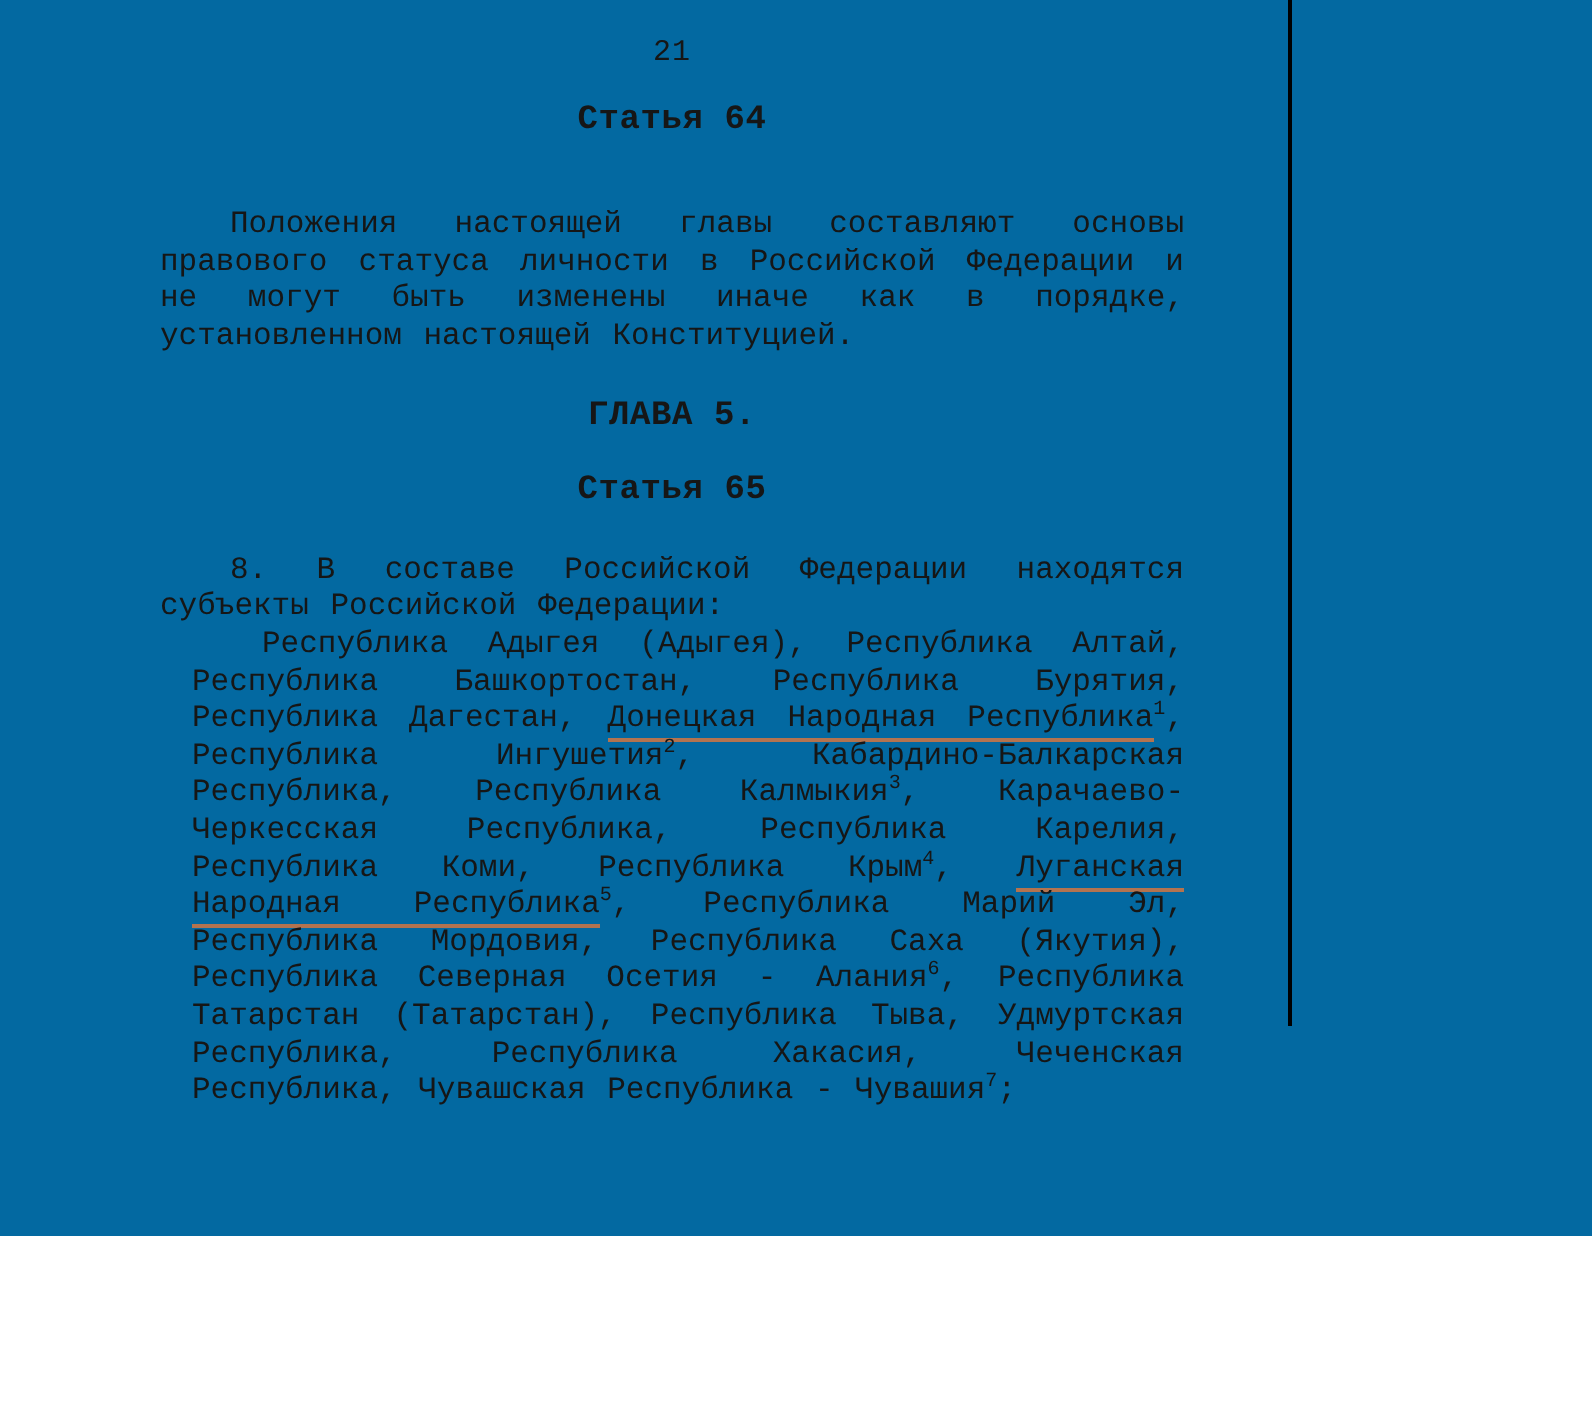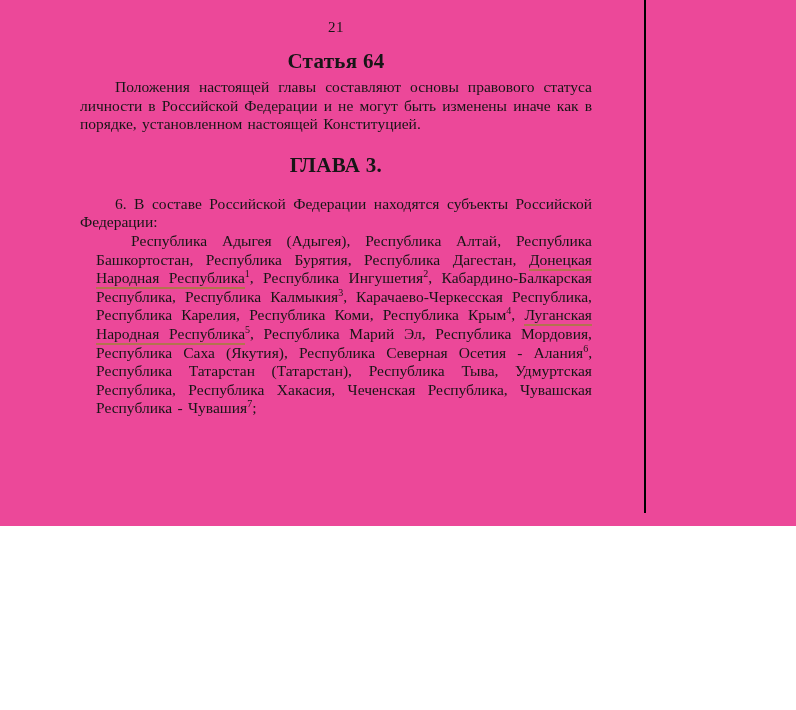--- a/index.html
+++ b/index.html
@@ -9,54 +9,55 @@
   }
   body {
     width: 796px; height: 710px;
     position: relative;
     overflow: hidden;
     font-family: "Liberation Serif", serif;
     color: #161616;
   }
   .sheet {
     position: relative;
-    width: 796px; height: 526px;
-    background: #ec4899;
+    width: 796px; height: 618px;
+    background: #0369a1;
+    font-family: Liberation Mono, monospace;
   }
   .content {
     position: absolute;
     left: 80px; top: 18px;
     width: 512px;
   }
   .page-number {
     text-align: center;
     font-size: 15px;
     line-height: 18.5px;
     letter-spacing: 0.5px;
   }
   .heading {
     margin: 0;
     text-align: center;
-    font-size: 21px;
+    font-size: 17px;
     font-weight: bold;
     line-height: 18.5px;
     letter-spacing: 0.3px;
   }
   .heading-art64 { margin-top: 15px; }
   .heading-chapter { margin-top: 22px; line-height: 19px; }
   .heading-art65 { margin-top: 19px; }
   .body-p {
     margin: 0;
     font-size: 15.5px;
     line-height: 18.6px;
     text-align: justify;
     text-indent: 35px;
     word-spacing: 1.5px;
   }
-  .p-art64 { margin-top: 8px; }
+  .p-art64 { margin-top: 33px; }
   .p-intro { margin-top: 20px; }
   .p-republics { margin-top: 0; margin-left: 16px; }
   sup {
     font-size: 10px;
     line-height: 0;
     vertical-align: super;
     letter-spacing: 0;
   }
   .annotated {
     border-bottom: 2.5px solid var(--annotation-color, #b3734f);
@@ -74,23 +75,24 @@
 
 <div class="sheet">
   <div class="content">
 
     <div class="page-number">21</div>
 
     <h3 class="heading heading-art64">Статья 64</h3>
 
     <p class="body-p p-art64">Положения настоящей главы составляют основы правового статуса личности в Российской Федерации и не могут быть изменены иначе как в порядке, установленном настоящей Конституцией.</p>
 
-    <h3 class="heading heading-chapter"><span>ГЛАВА 3.</span><br></h3>
+    <h3 class="heading heading-chapter"><span>ГЛАВА 5.</span><br></h3>
 
+    <h3 class="heading heading-art65">Статья 65</h3>
 
-    <p class="body-p p-intro">6. В составе Российской Федерации находятся субъекты Российской Федерации:</p>
+    <p class="body-p p-intro">8. В составе Российской Федерации находятся субъекты Российской Федерации:</p>
 
     <p class="body-p p-republics"><span>Республика Адыгея (Адыгея), Республика Алтай, Республика Башкортостан, Республика Бурятия, Республика Дагестан, </span><span class="annotated">Донецкая Народная Республика</span><sup>1</sup><span>, Республика Ингушетия</span><sup>2</sup><span>, Кабардино-Балкарская Республика, Республика Калмыкия</span><sup>3</sup><span>, Карачаево-Черкесская Республика, Республика Карелия, Республика Коми, Республика Крым</span><sup>4</sup><span>, </span><span class="annotated">Луганская Народная Республика</span><sup>5</sup><span>, Республика Марий Эл, Республика Мордовия, Республика Саха (Якутия), Республика Северная Осетия - Алания</span><sup>6</sup><span>, Республика Татарстан (Татарстан), Республика Тыва, Удмуртская Республика, Республика Хакасия, Чеченская Республика, Чувашская Республика - Чувашия</span><sup>7</sup><span>;</span></p>
 
   </div>
 
   <div class="edge-line"></div>
 </div>
 
 </body></html>

